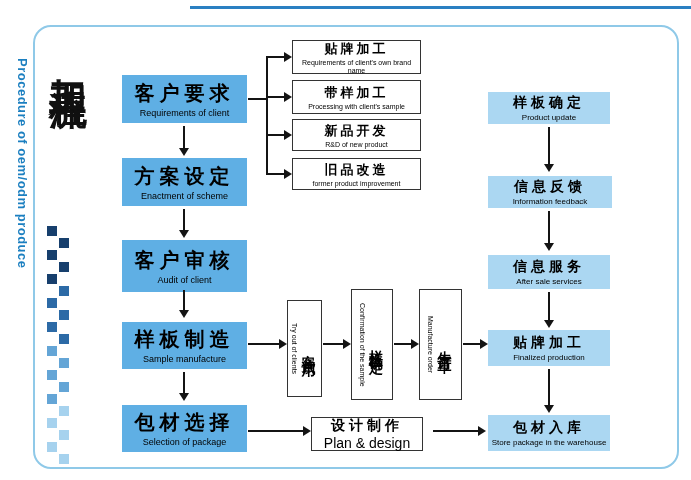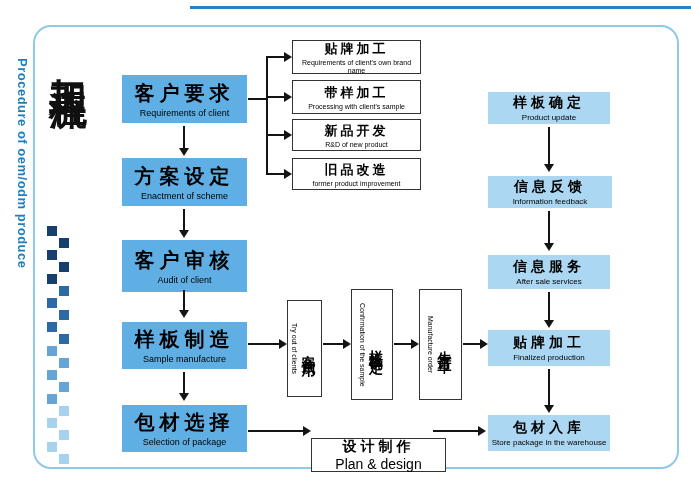--- a/index.html
+++ b/index.html
@@ -195,21 +195,21 @@
 
   <div class="vline" style="left:548px;top:127px;height:37px"></div>
   <div class="head-down" style="left:544px;top:164px"></div>
   <div class="vline" style="left:548px;top:211px;height:32px"></div>
   <div class="head-down" style="left:544px;top:243px"></div>
   <div class="vline" style="left:548px;top:292px;height:28px"></div>
   <div class="head-down" style="left:544px;top:320px"></div>
   <div class="vline" style="left:548px;top:369px;height:36px"></div>
   <div class="head-down" style="left:544px;top:405px"></div>
 
-  <div class="box white" style="left:311px;top:438px;width:135px;height:34px">
+  <div class="box white" style="left:311px;top:417px;width:112px;height:34px">
     <div class="zh" style="font-size:14px;letter-spacing:4px">设计制作</div>
     <div class="en" style="font-size:14px">Plan &amp; design</div>
   </div>
   <div class="hline" style="left:248px;top:430px;width:55px"></div>
   <div class="head-right" style="left:303px;top:426px"></div>
   <div class="hline" style="left:433px;top:430px;width:45px"></div>
   <div class="head-right" style="left:478px;top:426px"></div>
 
 </div>
 

